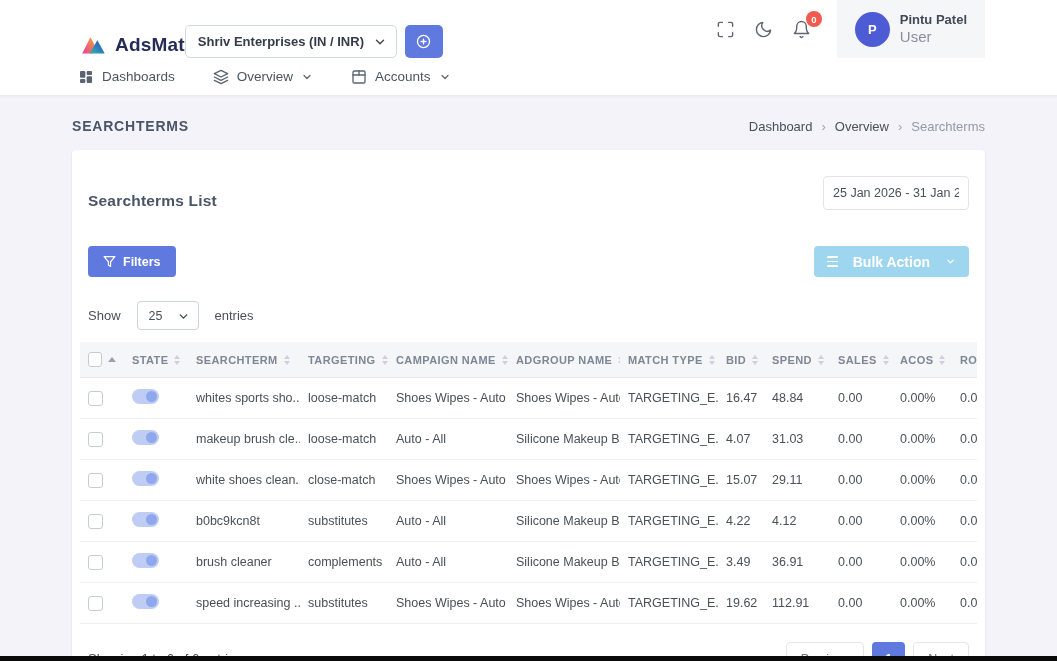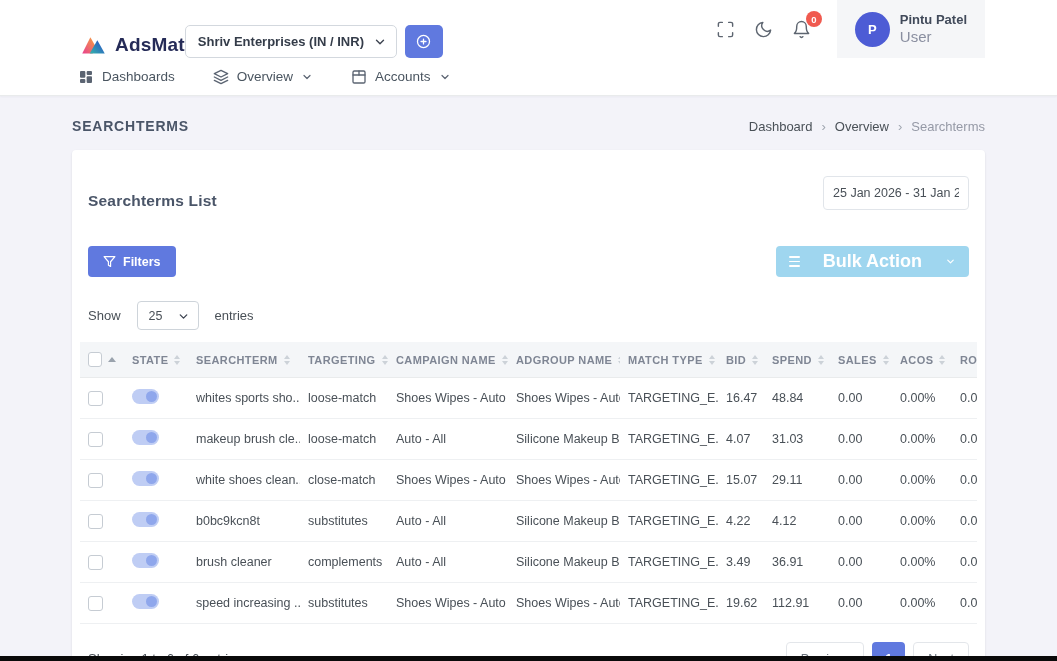--- a/index.html
+++ b/index.html
@@ -43,21 +43,21 @@
   .crumb.muted{color:#9599a6;cursor:default}
 
   
   .card{background:#fff;border-radius:4px;box-shadow:0 1px 2px rgba(56,65,74,.15);padding-bottom:20px}
   .card-head{display:flex;align-items:flex-end;justify-content:space-between;padding:26px 16px 10px}
   .card-title{font-size:15.5px;font-weight:bold;color:#4a5568;letter-spacing:.2px}
   .date-input{width:146px;height:34px;border:1px solid #e1e5ea;border-radius:4px;padding:0 9px;font-size:12.5px;color:#495057;font-family:inherit;background:#fff;white-space:nowrap;overflow:hidden}
 
   .toolbar{display:flex;align-items:flex-end;justify-content:space-between;padding:26px 16px 14px}
   .btn-filters{display:flex;align-items:center;gap:7px;height:31px;padding:0 15px;border:none;border-radius:4px;background:var(--primary,#6079df);color:#fff;font-size:12.5px;font-weight:600;font-family:inherit;cursor:pointer}
-  .btn-bulk{display:flex;align-items:center;gap:23px;height:31px;padding:0 13px;border:none;border-radius:4px;background:var(--bulk-action,#9fd6ef);color:#fff;font-size:18px;font-weight:bold;font-family:inherit;cursor:pointer}
+  .btn-bulk{display:flex;align-items:center;gap:15px;height:31px;padding:0 13px;border:none;border-radius:4px;background:var(--bulk-action,#9fd6ef);color:#fff;font-size:14px;font-weight:bold;font-family:inherit;cursor:pointer}
   .burger{display:flex;flex-direction:column;gap:2.5px}
   .burger i{display:block;width:11px;height:1.8px;background:#fff;border-radius:1px}
 
   .show-row{display:flex;align-items:center;gap:16px;padding:10px 16px 12px;font-size:13px;color:#495057}
   .size-select{position:relative;display:flex;align-items:center;height:29px;min-width:62px;border:1px solid #ced4da;border-radius:4px;background:#fff;padding:0 28px 0 11px;font-size:12.5px;color:#495057;cursor:pointer}
   .size-select .chev{position:absolute;right:8px;top:8px;color:#3c4350}
 
   
   .table-wrap{margin:0 8px;overflow-x:auto;overflow-y:hidden;scrollbar-width:thin;scrollbar-color:#b4b7bc transparent}
   .table-wrap::-webkit-scrollbar{height:5px}

